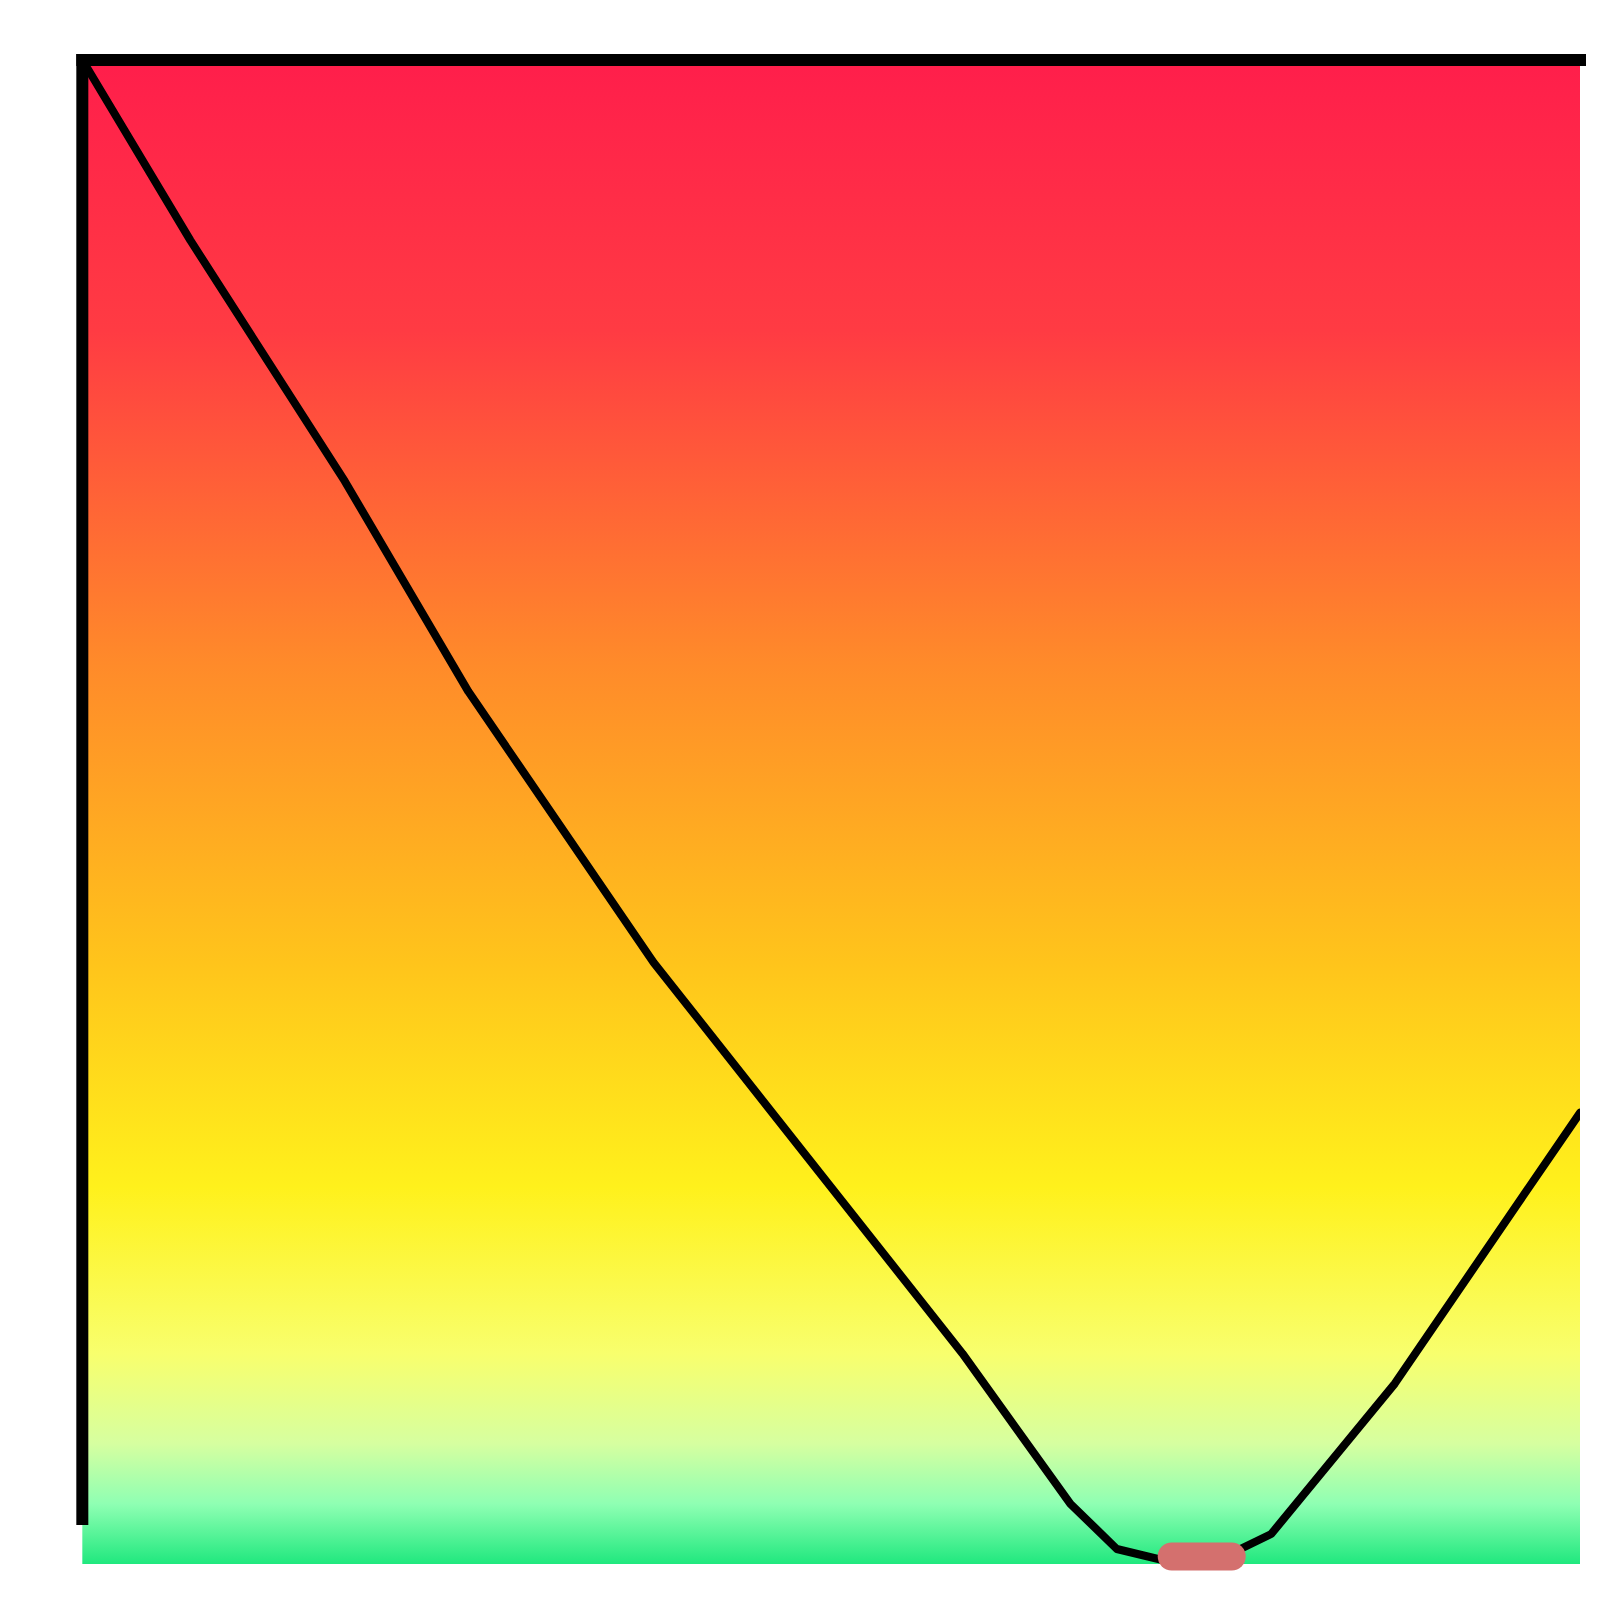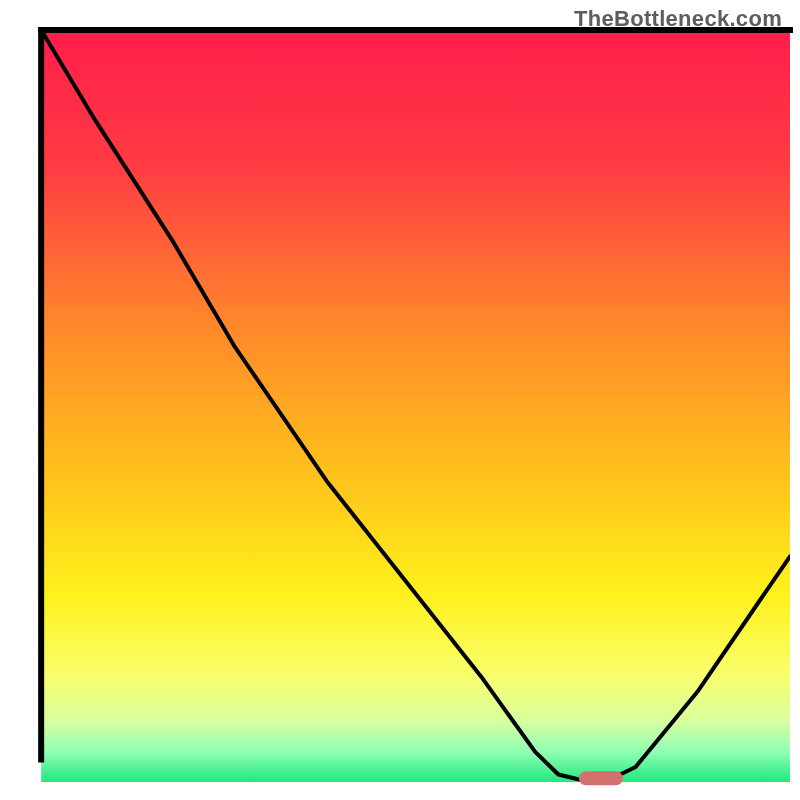--- a/index.html
+++ b/index.html
@@ -25,21 +25,20 @@
     letter-spacing: 0.3px;
   }
   svg {
     display: block;
   }
 </style>
 </head>
 <body>
 
 <div class="container">
-  <div class="watermark">TheBottleneck.com</div>
   <svg id="chart-svg" width="800" height="800" viewBox="0 0 800 800">
     <defs>
       <linearGradient id="bg-grad" x1="0" y1="0" x2="0" y2="1">
           <stop offset="0%" stop-color="#ff1e4b"></stop>
           <stop offset="18%" stop-color="#ff3b43"></stop>
           <stop offset="40%" stop-color="#ff8a2a"></stop>
           <stop offset="60%" stop-color="#ffc41b"></stop>
           <stop offset="75%" stop-color="#fff11c"></stop>
           <stop offset="86%" stop-color="#f8ff6d"></stop>
           <stop offset="92%" stop-color="#d6ffa0"></stop>

